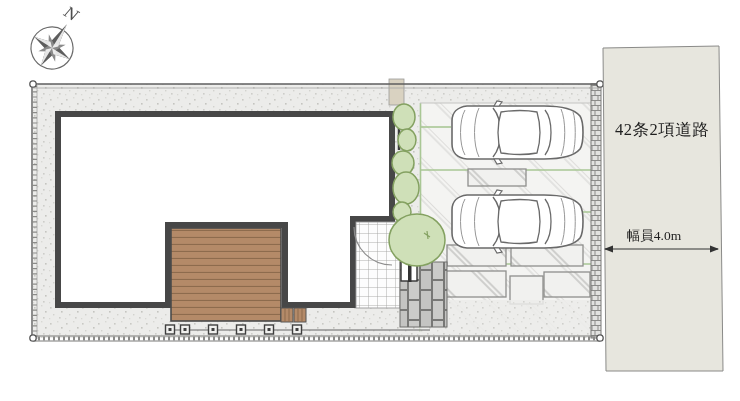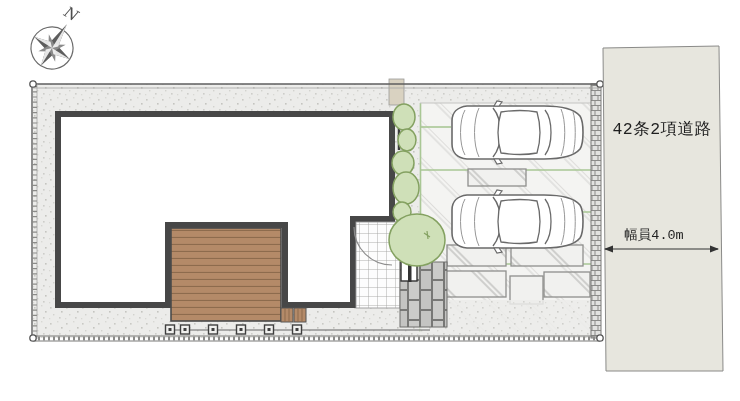--- a/index.html
+++ b/index.html
@@ -1,20 +1,20 @@
 <!DOCTYPE html>
 <html><head>
 <meta charset="utf-8">
 <style>
   html,body{margin:0;padding:0;background:#fff;}
   .stage{position:relative;width:740px;height:401px;background:#fff;overflow:hidden;
          font-family:"Liberation Sans","DejaVu Sans",sans-serif;}
   .stage svg{position:absolute;left:0;top:0;}
   .lbl{position:absolute;color:#1f1f1f;text-align:center;line-height:1.1;
-       font-family:Liberation Mono, monospace;}
+       font-family:Liberation Serif, serif;}
   .road-name{left:604px;top:121px;width:116px;font-size:16.5px;letter-spacing:.5px;}
   .road-width{left:602px;top:229px;width:104px;font-size:13.5px;}
   .north{left:60px;top:6px;width:22px;font-size:15px;color:#4e4e4e;
          font-family:"DejaVu Serif","Liberation Serif",serif;font-style:italic;
          transform:rotate(30deg);}
   .tree{stroke:#84a161;stroke-width:1.5;}
   .greenline{stroke:#a9c795;stroke-width:1.6;}
   .slabedge{fill:none;stroke:#8f8f8d;stroke-width:1.3;}
 </style>
 </head>

